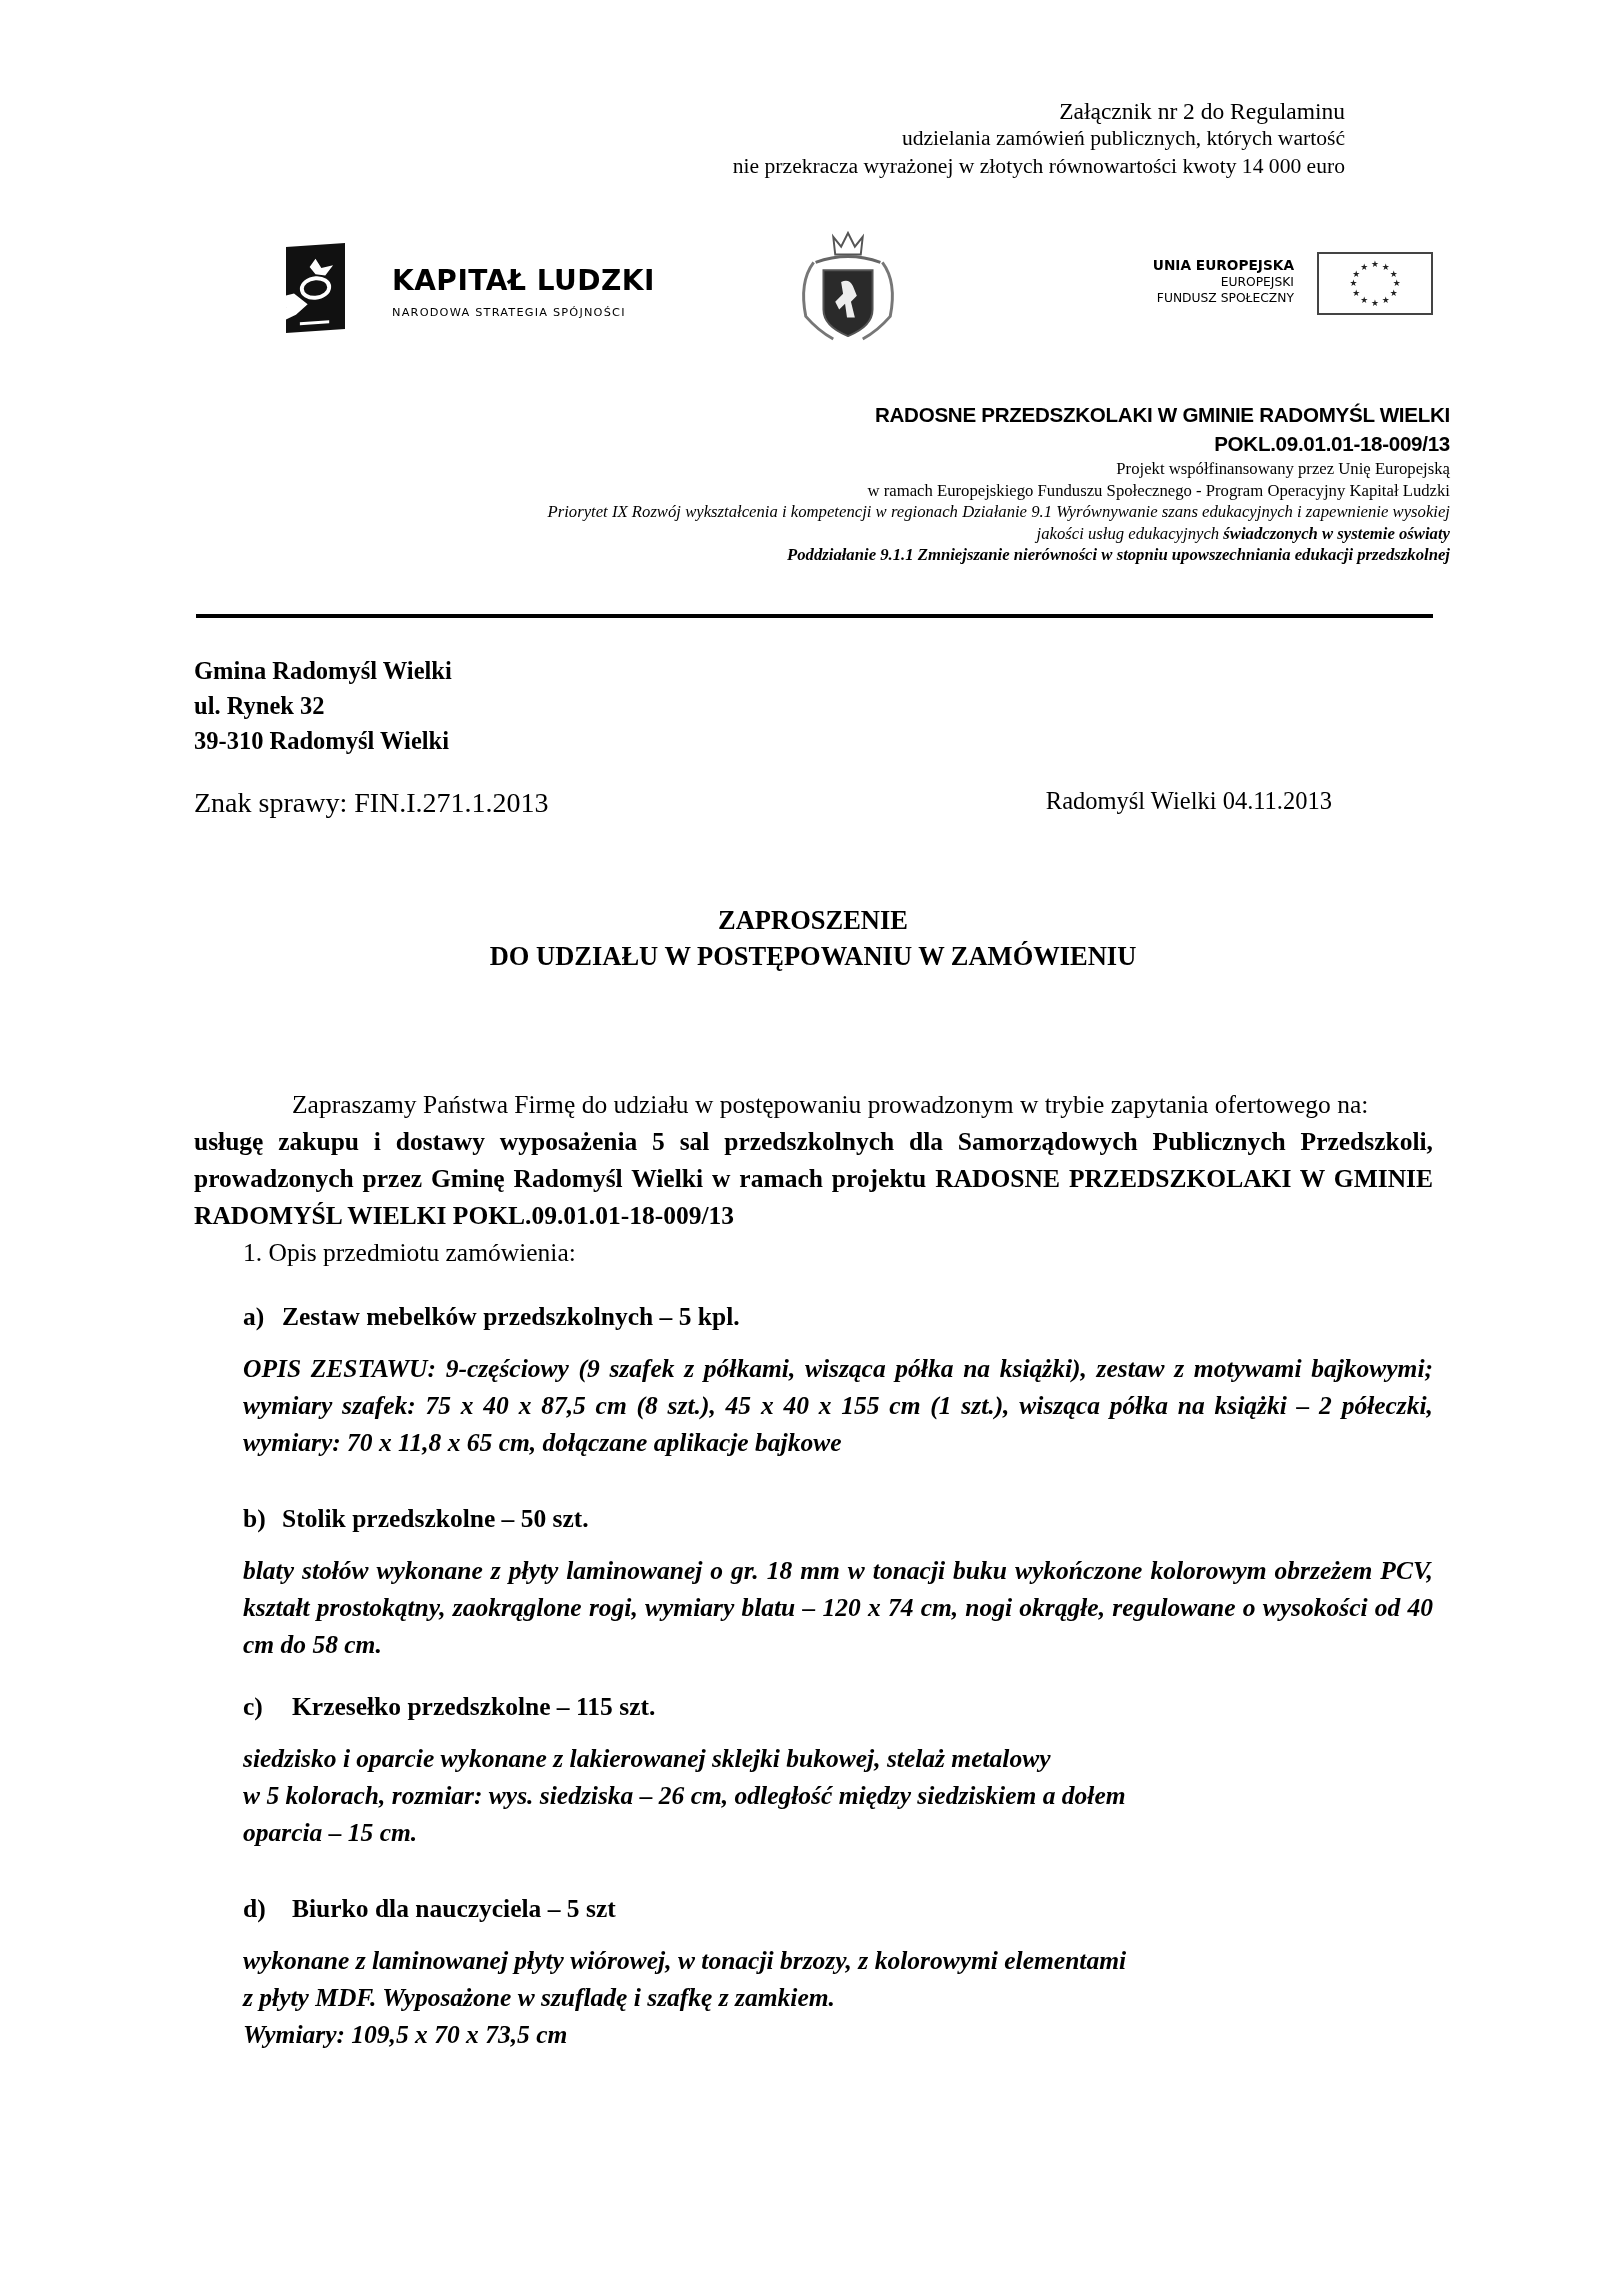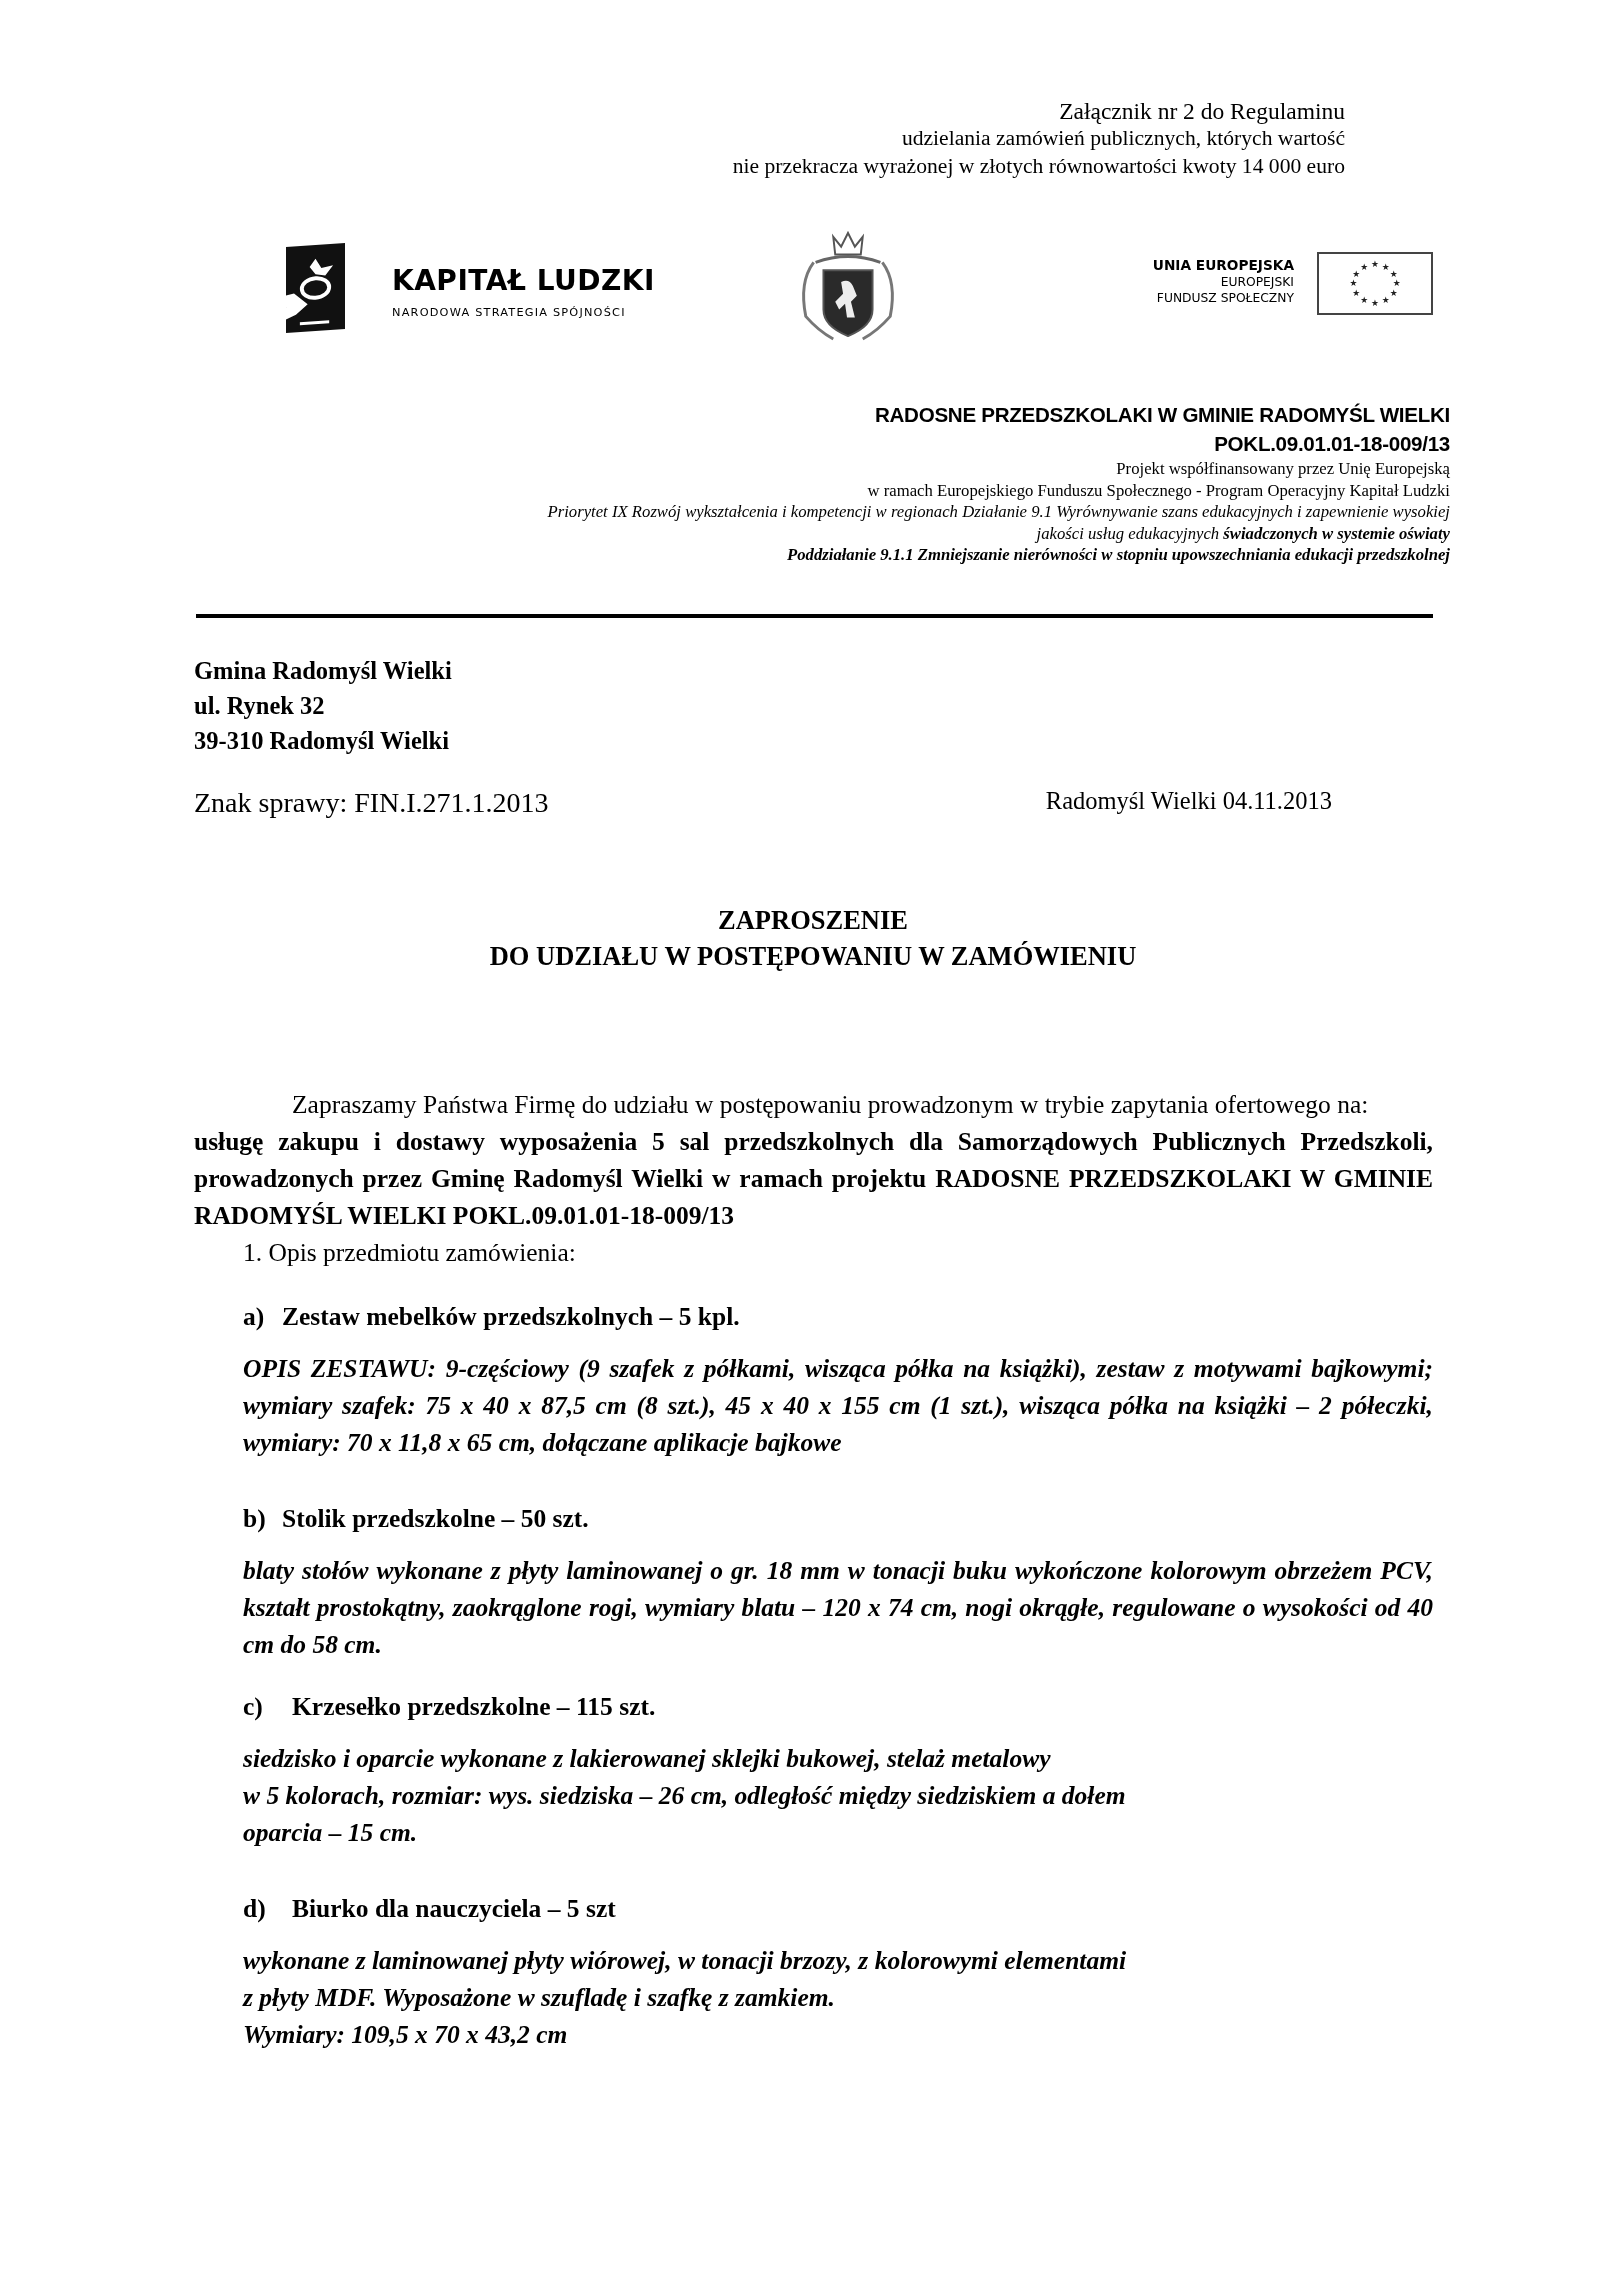--- a/index.html
+++ b/index.html
@@ -149,18 +149,18 @@
     <div class="sub-desc">
       <span class="blk">siedzisko i oparcie wykonane z lakierowanej sklejki bukowej, stelaż metalowy</span>
       <span class="blk">w 5 kolorach, rozmiar: wys. siedziska – 26 cm, odległość między siedziskiem a dołem</span>
       <span class="blk">oparcia – 15 cm.</span>
     </div>
 
     <div class="sub-head" style="margin-top:39px"><span class="lbl" style="width:49px">d)</span><span>Biurko dla nauczyciela – 5 szt</span></div>
     <div class="sub-desc">
       <span class="blk">wykonane z laminowanej płyty wiórowej, w tonacji brzozy, z kolorowymi elementami</span>
       <span class="blk">z płyty MDF. Wyposażone w szufladę i szafkę z zamkiem.</span>
-      <span class="blk">Wymiary: 109,5 x 70 x 43,2 cm</span>
+      <span class="blk">Wymiary: 109,5 x 70 x 73,5 cm</span>
     </div>
   </div>
 
 </div>
 
 
 </body></html>

